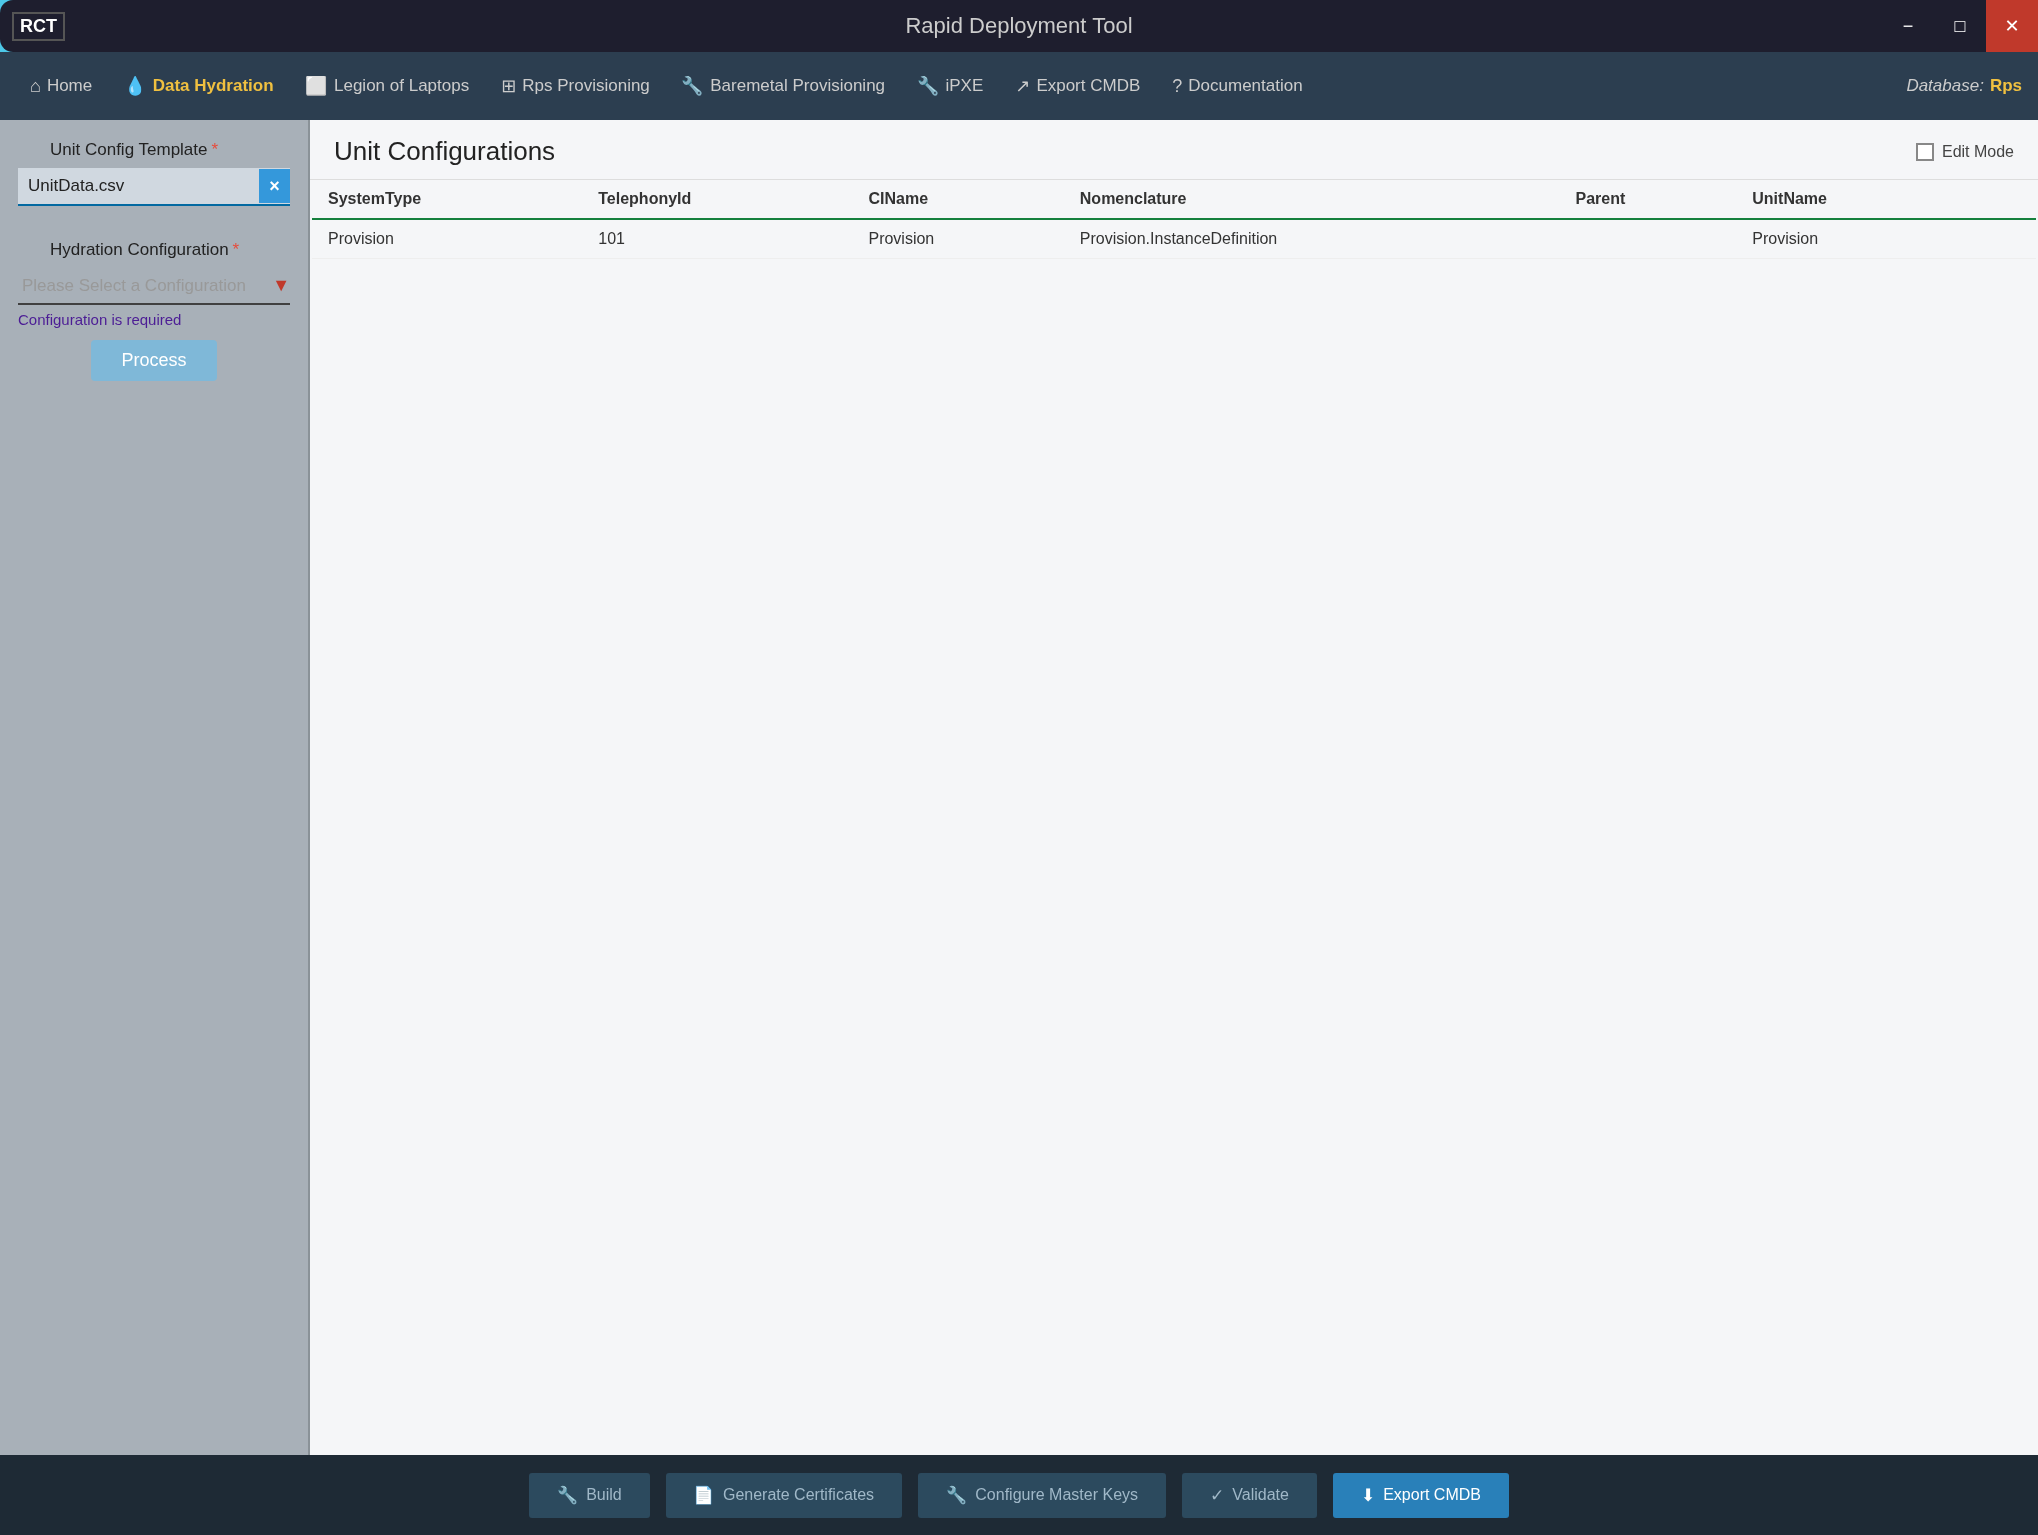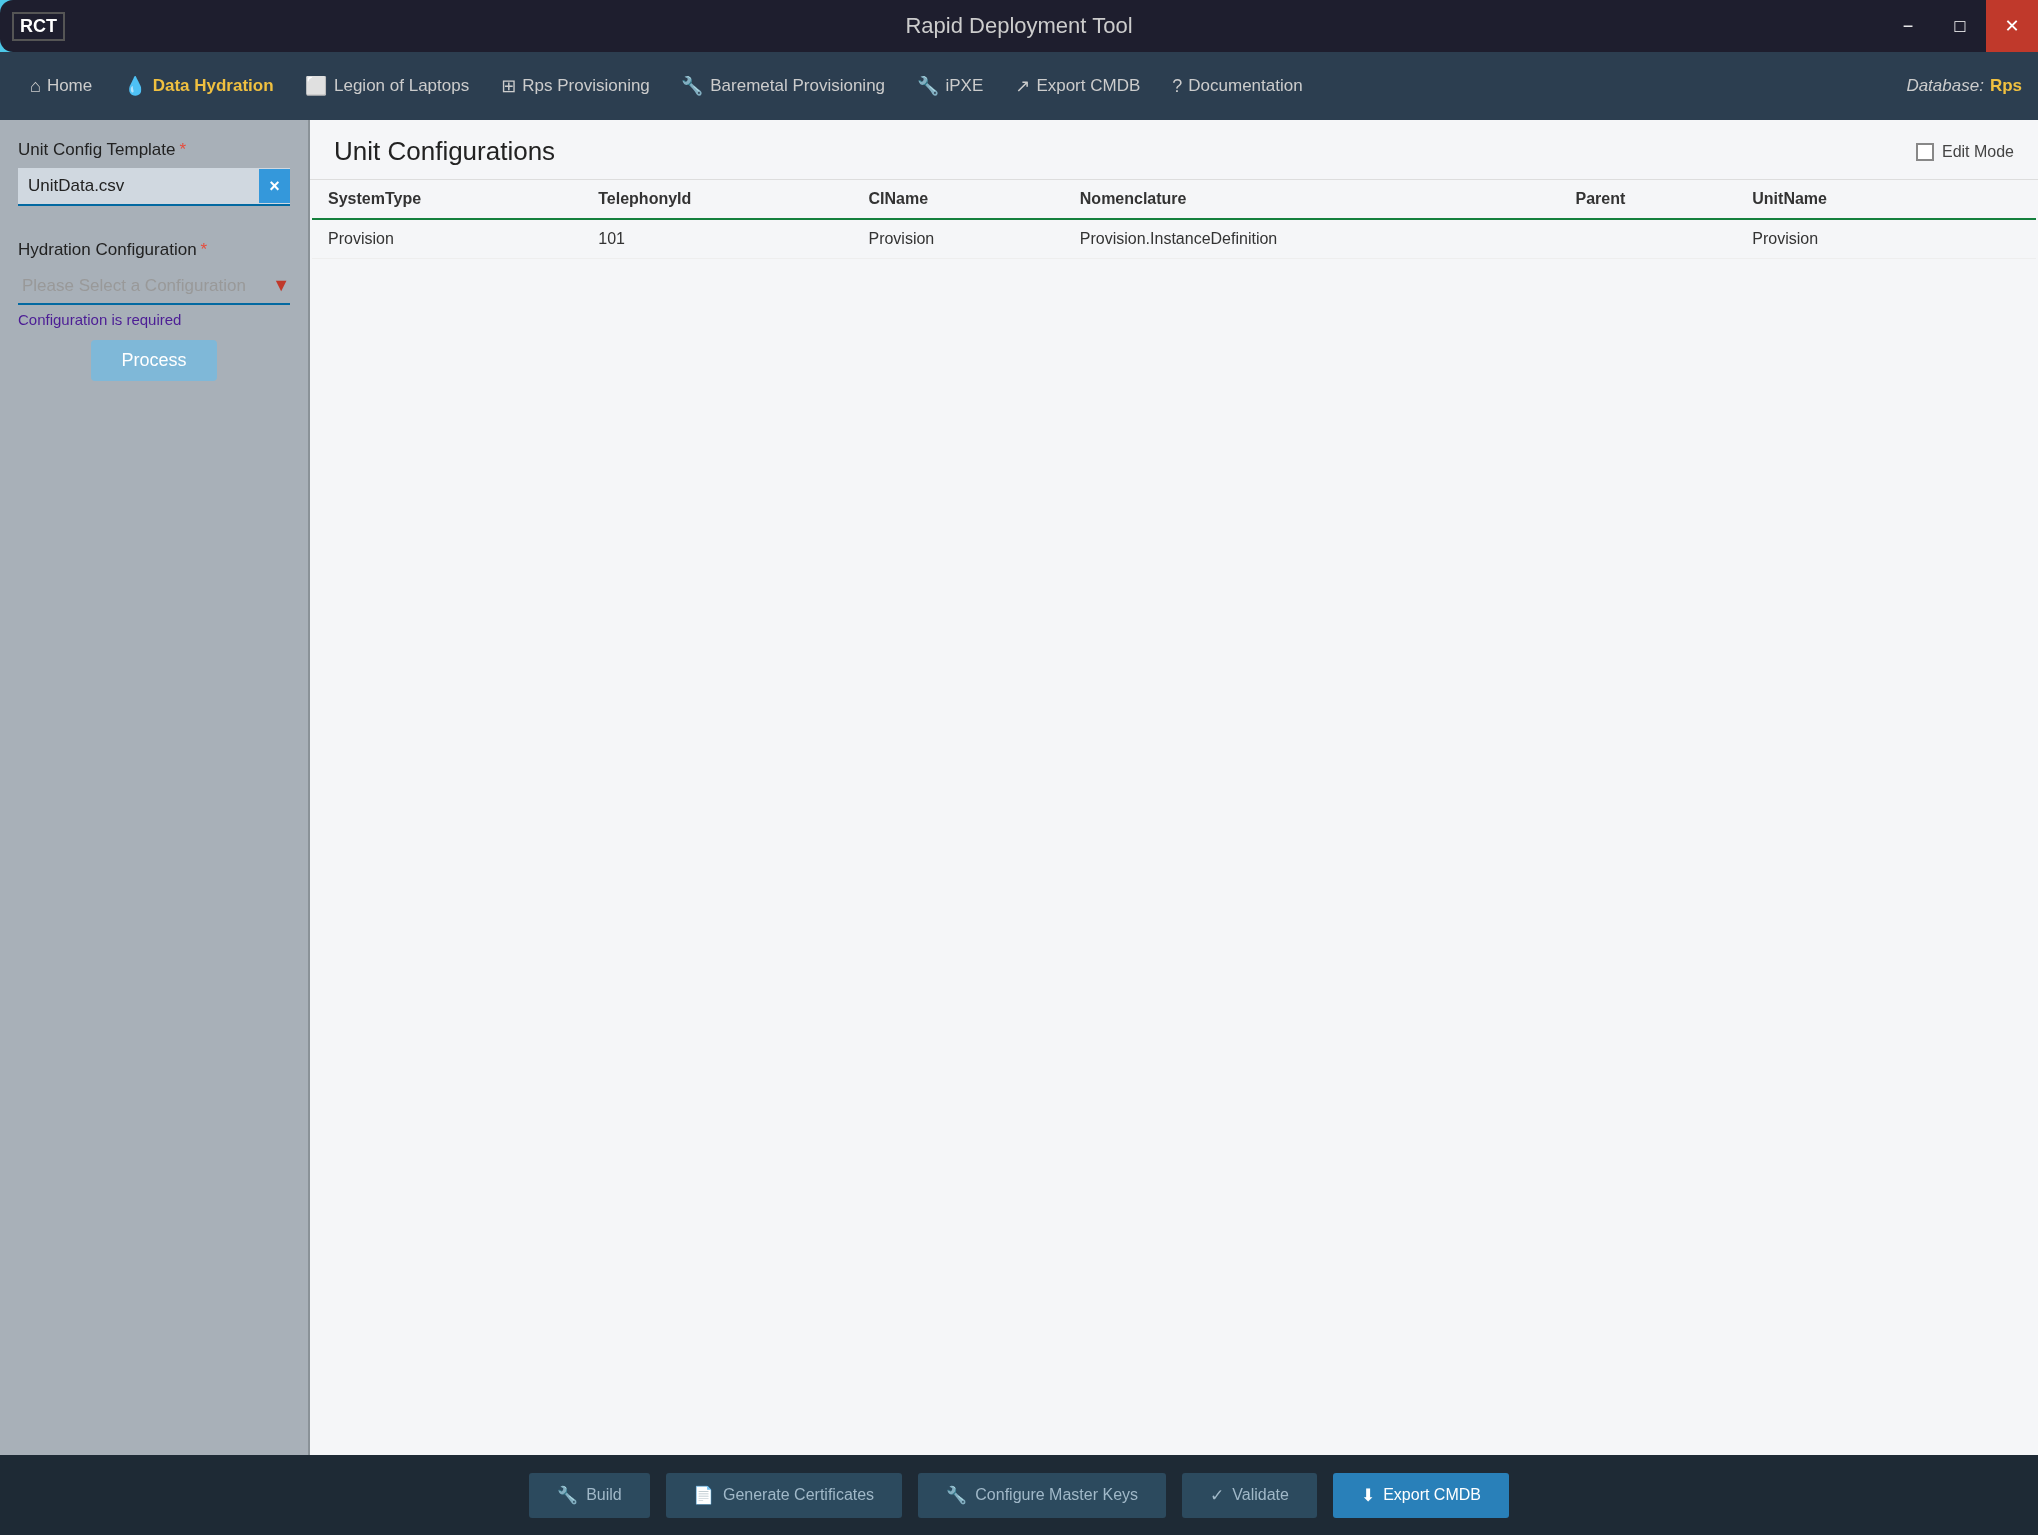--- a/index.html
+++ b/index.html
@@ -95,20 +95,21 @@
       background: #a8b0b8;
       padding: 20px 18px;
       flex-shrink: 0;
       border-right: 2px solid #8a9298;
     }
     .field-label {
       font-size: 17px;
       color: #222;
       margin-bottom: 8px;
       font-weight: 500;
+      margin-left: 32px;
     }
     .field-label .required { color: #e74c3c; margin-left: 4px; }
     .input-row {
       display: flex;
       align-items: center;
       background: #d0d8e0;
       border-bottom: 2px solid #0369a1;
       margin-bottom: 6px;
     }
     .input-row input {
@@ -131,21 +132,21 @@
       display: flex;
       align-items: center;
       justify-content: center;
       font-weight: bold;
     }
     .section-spacer { height: 28px; }
     .dropdown-row {
       display: flex;
       align-items: center;
       background: transparent;
-      border-bottom: 2px solid #0369a1;
+      border-bottom: 2px solid #404040;
       margin-bottom: 6px;
       position: relative;
     }
     .dropdown-row select {
       flex: 1;
       background: transparent;
       border: none;
       outline: none;
       font-size: 17px;
       color: #999;

